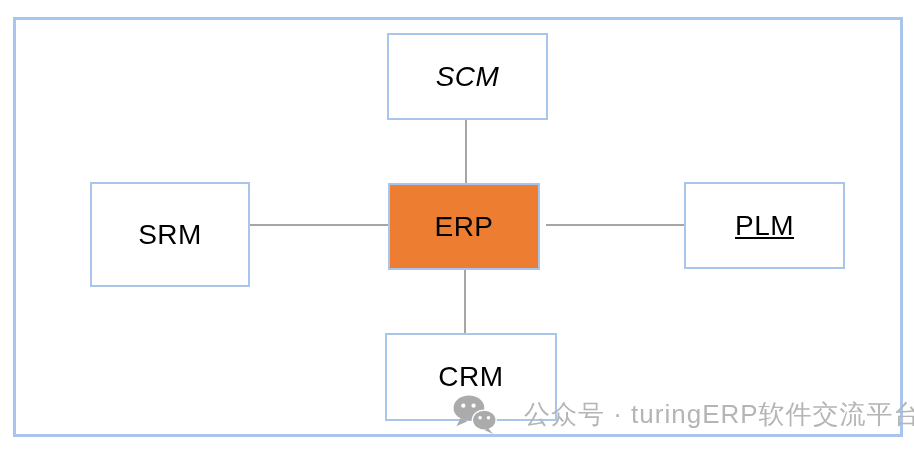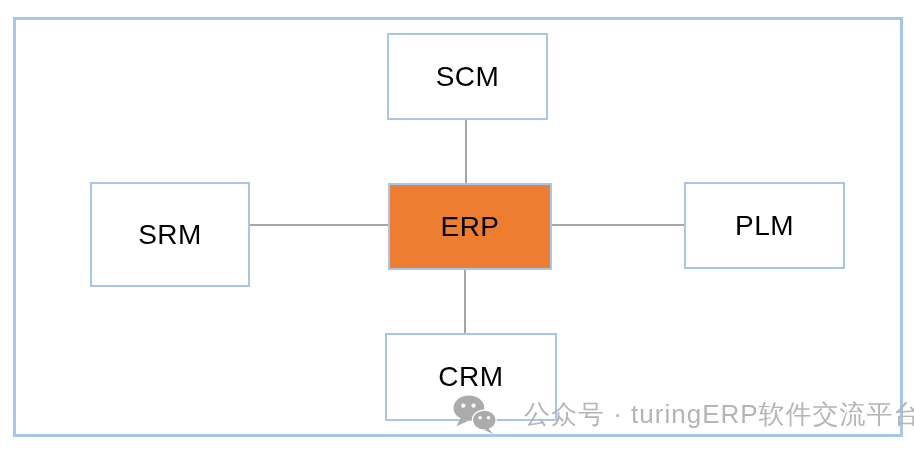--- a/index.html
+++ b/index.html
@@ -33,24 +33,24 @@
     display: flex;
     align-items: center;
     justify-content: center;
     font-size: 28px;
     letter-spacing: 0.5px;
     color: #000000;
   }
   .node.center {
     background: #ed7d31;
   }
-  .node-scm { left: 387px; top: 33px;  width: 161px; height: 87px; }
+  .node-scm { left: 387px; top: 33px;  width: 161px; height: 87px; font-style: italic; }
   .node-srm { left: 90px;  top: 182px; width: 160px; height: 105px; }
-  .node-erp { left: 388px; top: 183px; width: 164px; height: 87px; }
-  .node-plm { left: 684px; top: 182px; width: 161px; height: 87px; }
+  .node-erp { left: 388px; top: 183px; width: 152px; height: 87px; }
+  .node-plm { left: 684px; top: 182px; width: 161px; height: 87px; text-decoration: underline; }
   .node-crm { left: 385px; top: 333px; width: 172px; height: 88px; }
   .connector {
     position: absolute;
     background: #a6a6a6;
   }
   .conn-top    { left: 465px; top: 120px; width: 2px;   height: 63px; }
   .conn-bottom { left: 464px; top: 270px; width: 2px;   height: 63px; }
   .conn-left   { left: 250px; top: 224px; width: 138px; height: 2px;  }
   .conn-right  { left: 546px; top: 224px; width: 138px; height: 2px;  }
   .watermark {

